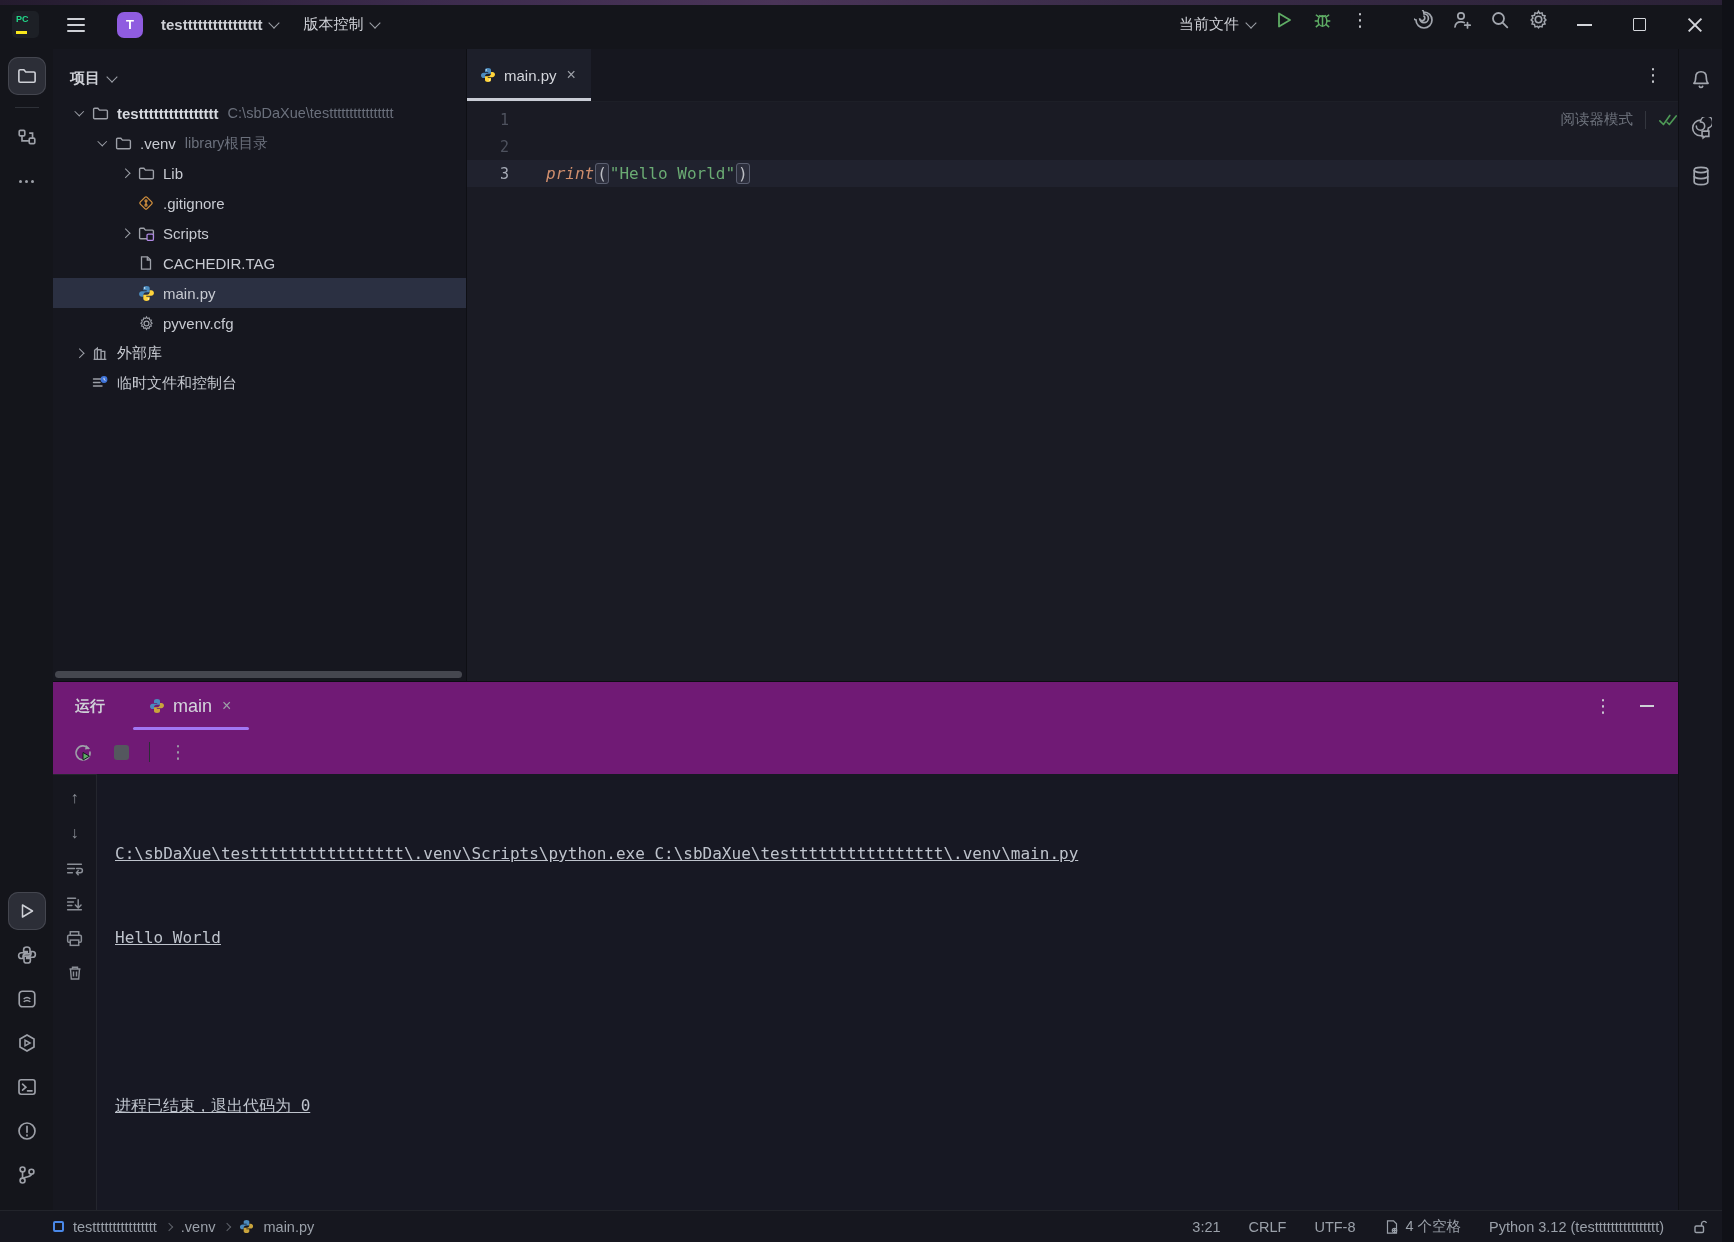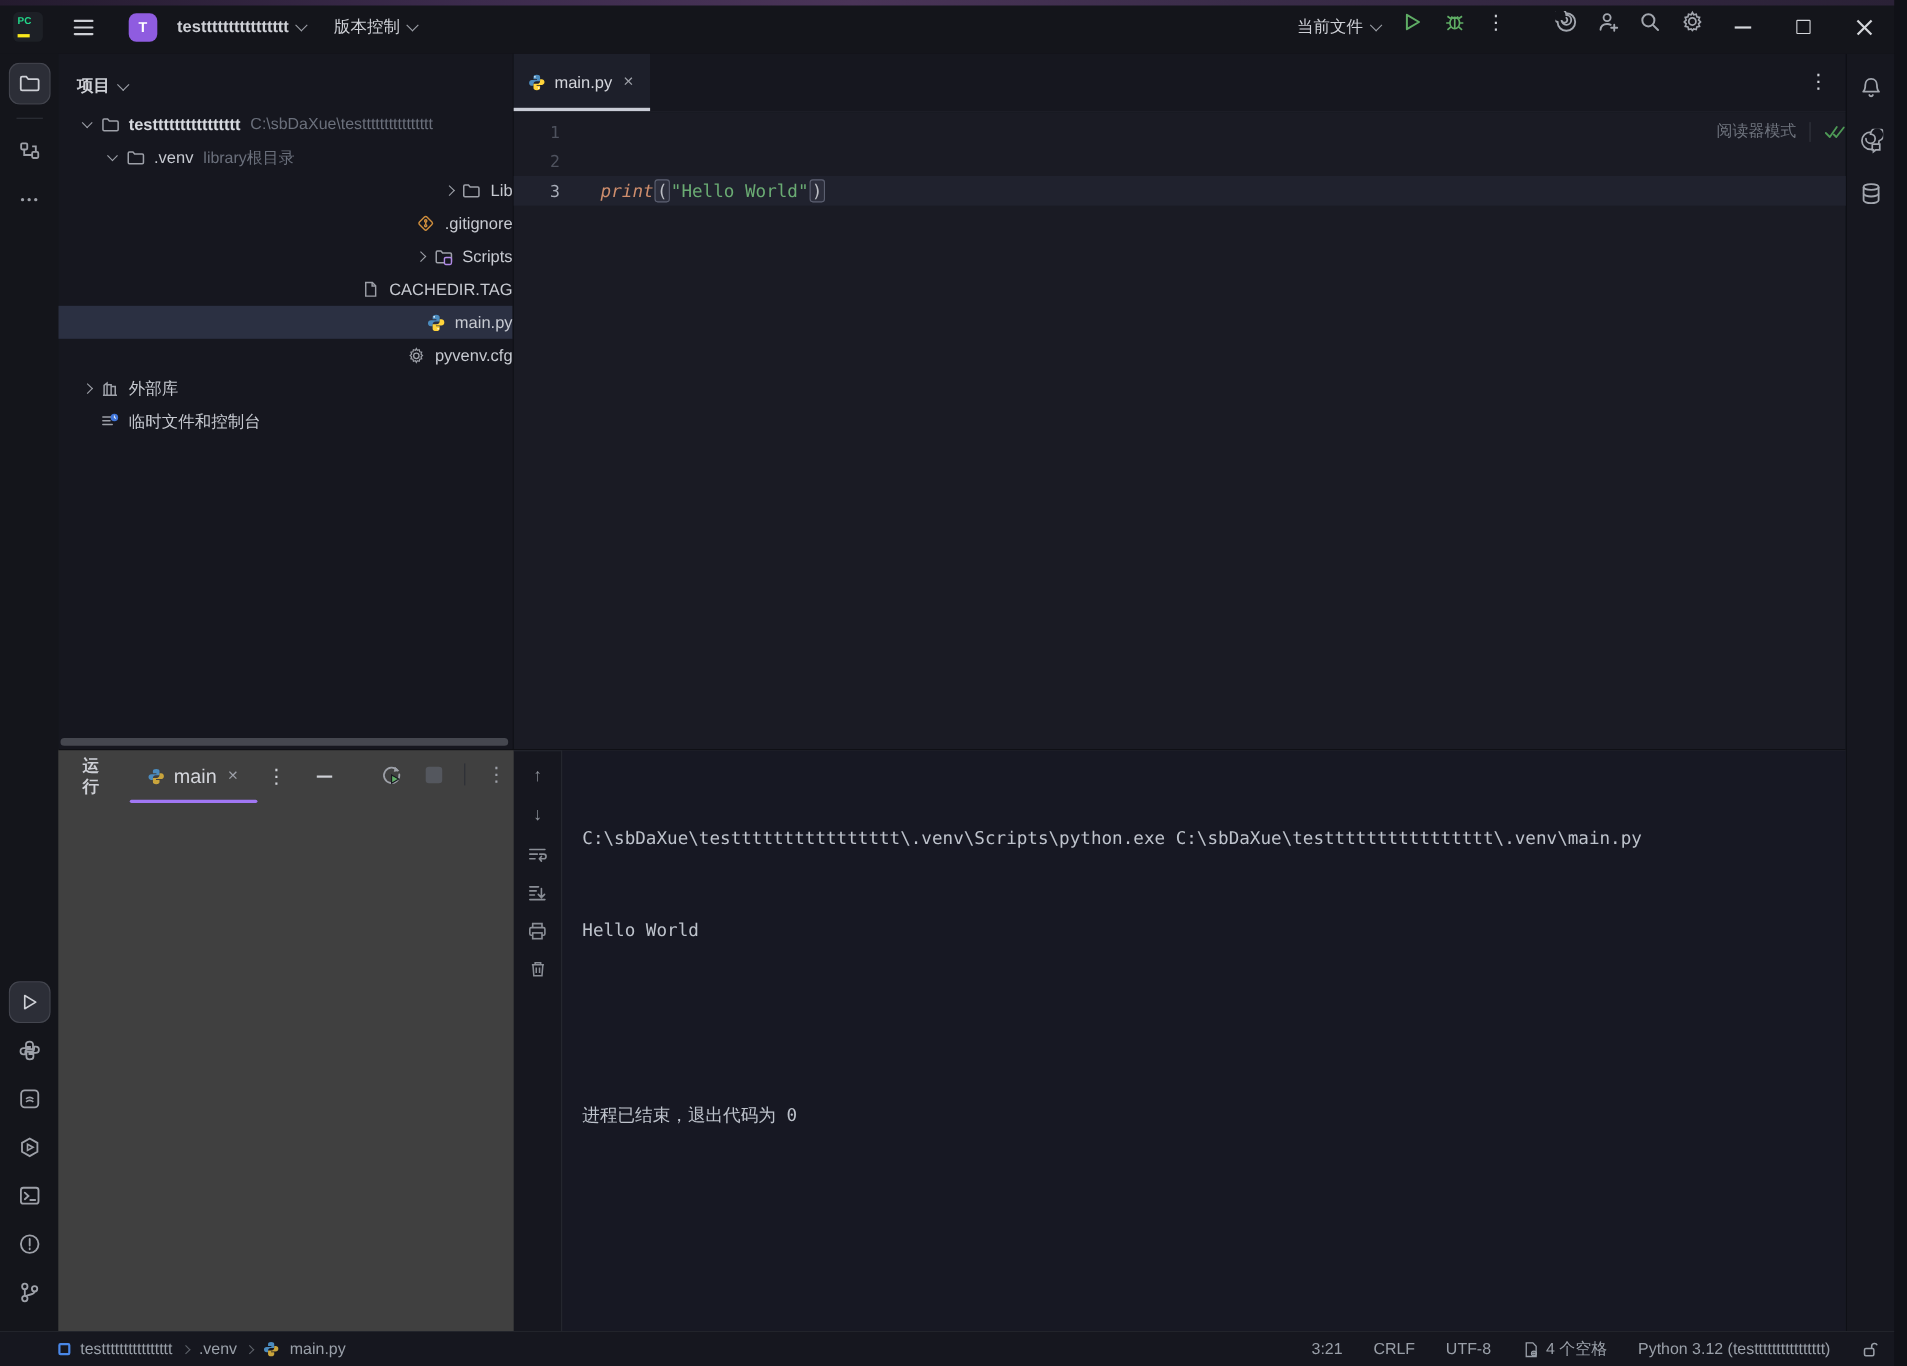--- a/index.html
+++ b/index.html
@@ -56,21 +56,21 @@
   .tree { font-size:15px; }
   .trow { height:30px; display:flex; align-items:center; cursor:pointer; white-space:nowrap; }
   .trow.selected { background:#2b3042; }
   .trow .chevbox { width:22px; flex:0 0 22px; display:flex; align-items:center; justify-content:center; }
   .trow .chevbox .chev { width:6.5px; height:6.5px; margin-top:0; }
   .trow .chevbox .chev:not(.right){ margin-top:-3px; }
   .ticon { width:20px; flex:0 0 20px; display:flex; align-items:center; justify-content:center; margin-right:7px; }
   .tlabel { color:#c7cad1; }
   .tlabel.bold { font-weight:bold; color:#d6d9df; }
   .textra { color:#6b707c; margin-left:9px; font-size:14.5px; }
-  .lvl0 { padding-left:15px; } .lvl1 { padding-left:38px; } .lvl2 { padding-left:61px;justify-content:flex-end; }
+  .lvl0 { padding-left:15px; } .lvl1 { padding-left:38px; } .lvl2 { padding-left:61px; }
   .pp-hscroll { position:absolute; left:2px; bottom:3px; width:407px; height:7px; border-radius:4px; background:#45474f; }
 
   
   .editor-area { flex:1; display:flex; flex-direction:column; min-width:0; background:#1a1b24; border-left:1px solid #0e0f14; }
   .tab-bar { height:53px; flex:0 0 53px; display:flex; align-items:center; background:#16171f; border-bottom:1px solid #1d1f27; }
   .etab { height:100%; display:flex; align-items:center; gap:8px; padding:0 13px; background:#1d1f2a; position:relative; cursor:pointer; }
   .etab::after { content:""; position:absolute; left:0; right:0; bottom:0; height:3px; background:#c9ccd6; }
   .etab .lbl { font-size:15px; color:#d4d6dc; }
   .tab-close { color:#9da0a8; font-size:16px; padding:0 2px; cursor:pointer; }
   .tabbar-kebab { margin-left:auto; margin-right:16px; cursor:pointer; }
@@ -82,40 +82,40 @@
   .ed-line.cur .num { color:#a8adb8; }
   .ed-line .code { padding-left:27px; white-space:pre; color:#bcbec4; }
   .tok-kw { color:#cf8e6d; font-style:italic; }
   .tok-str { color:#6aab73; }
   .tok-br { border:1px solid #5b5f70; background:#2c2e3c; border-radius:3px; padding:0 1px; margin:0 1px; color:#bcbec4; }
   .reader-mode { position:absolute; top:8px; right:0; display:flex; align-items:center; font-family:"Liberation Sans",sans-serif;justify-content:center; }
   .reader-mode .txt { color:#6f747e; font-size:14.5px; }
   .reader-mode .vsep { width:1px; height:18px; background:#33363e; margin:0 12px; }
 
   
-  .run-panel { flex:1; display:flex; flex-direction:row; background:#404040; border-top:1px solid #0c0d12; min-height:0; }
+  .run-panel { flex:1; display:flex; flex-direction:column; background:#701a75; border-top:1px solid #0c0d12; min-height:0; }
   .run-header { height:48px; flex:0 0 48px; display:flex; align-items:center; padding-left:22px; }
   .run-title { font-size:15px; font-weight:bold; color:#ced0d6; }
   .run-tab { height:100%; display:flex; align-items:center; gap:8px; padding:0 16px; margin-left:28px; position:relative; cursor:pointer; }
   .run-tab::after { content:""; position:absolute; left:0; right:0; bottom:0; height:3px; background:#a177f4; border-radius:2px; }
   .run-tab .lbl { font-size:18px; color:#d4d6dc; }
   .run-header-right { margin-left:auto; display:flex; align-items:center; gap:10px; margin-right:14px; }
   .minim { width:34px; height:30px; display:flex; align-items:center; justify-content:center; cursor:pointer; }
   .minim i { width:14px; height:2px; background:#ced0d6; display:block; }
   .run-toolbar { height:44px; flex:0 0 44px; display:flex; align-items:center; padding-left:14px; gap:6px; }
   .rt-btn { width:32px; height:32px; display:flex; align-items:center; justify-content:center; border-radius:6px; cursor:pointer; }
   .stop-sq { width:15px; height:15px; border-radius:3px; background:#54575e; }
   .rt-sep { width:1px; height:20px; background:#2c2e36; margin:0 6px; }
   .console-wrap { flex:1; display:flex; min-height:0; }
   .console-gutter { width:44px; flex:0 0 44px; border-top:1px solid #24262e; border-right:1px solid #24262e;
     display:flex; flex-direction:column; align-items:center; padding-top:12px; gap:13px; background:#16171f; }
   .cg-btn { width:24px; height:22px; display:flex; align-items:center; justify-content:center; color:#8a8e96; font-size:16px; cursor:pointer; }
   .console { flex:1; background:#171823; padding:10px 0 0 18px; font-family:"DejaVu Sans Mono", monospace; font-size:16px;
     line-height:28px; color:#bec3cc; white-space:pre; overflow:hidden; }
-  .console-line { min-height:28px; }
+  .console-line { min-height:28px;text-decoration:underline; }
 
   
   .right-bar { width:44px; flex:0 0 44px; background:#16171f; border-left:1px solid #0e0f14;
     display:flex; flex-direction:column; align-items:center; padding-top:14px; gap:14px; }
   .rb-btn { width:34px; height:34px; display:flex; align-items:center; justify-content:center; border-radius:8px; cursor:pointer; }
 
   
   .status-bar { height:32px; flex:0 0 32px; display:flex; align-items:center; background:#16171f;
     border-top:1px solid #22242b; font-size:14.5px; color:#9aa0a9; padding:0 14px 0 53px; }
   .bc { display:flex; align-items:center; gap:9px; }

